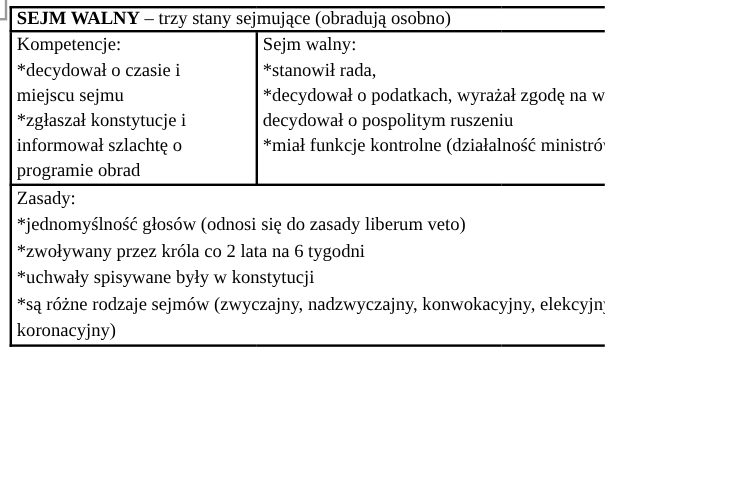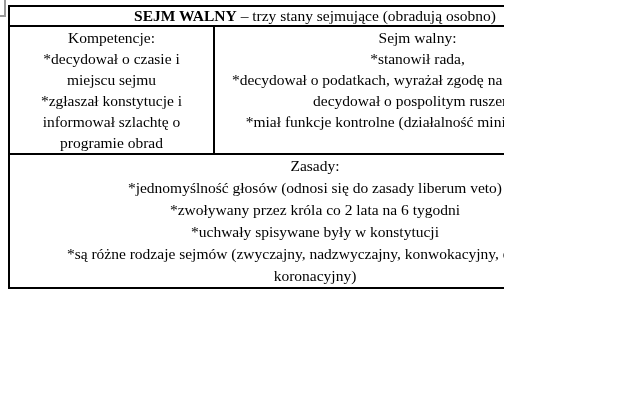--- a/index.html
+++ b/index.html
@@ -7,21 +7,20 @@
     padding: 0;
     background: #ffffff;
   }
   #screen {
     position: relative;
     width: 504px;
     height: 420px;
     background: #ffffff;
     overflow: hidden;
     font-family: "Liberation Serif", "DejaVu Serif", serif;
-    text-align: center;
   }
   table.doc-table {
     position: absolute;
     left: 8px;
     top: 5px;
     width: 612px;
     border-collapse: collapse;
     table-layout: fixed;
   }
   table.doc-table td {

